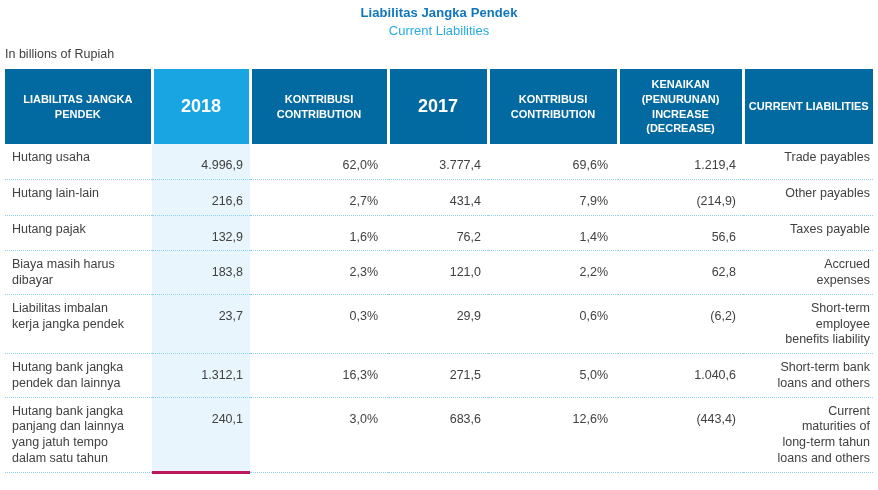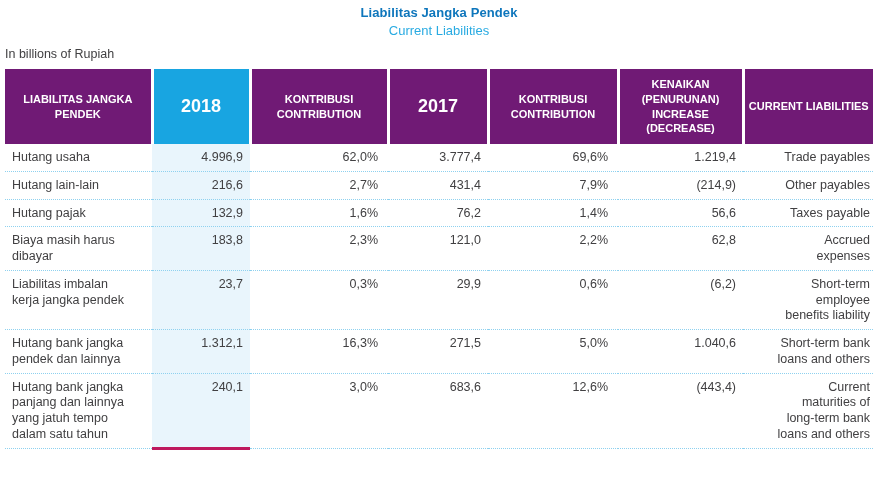--- a/index.html
+++ b/index.html
@@ -44,38 +44,38 @@
   }
   col.c-label   { width: 147px; }
   col.c-2018    { width: 98px; }
   col.c-contrib1{ width: 138px; }
   col.c-2017    { width: 100px; }
   col.c-contrib2{ width: 130px; }
   col.c-change  { width: 125px; }
   col.c-en      { width: 130px; }
 
   th {
-    background: #701a75;
+    background: #0369a1;
     color: #ffffff;
     font-size: 11px;
     font-weight: bold;
     height: 75px;
     vertical-align: middle;
     text-align: center;
     padding: 2px 4px;
     line-height: 1.35;
     border-left: 3px solid #ffffff;
   }
   th:first-child { border-left: none; }
   th.year { font-size: 18px; }
   th.accent { background: #18a5e1; }
 
   td {
     vertical-align: top;
-    padding: 6px 6px 5px 6px;
+    padding: 14px 6px 5px 6px;
     border-bottom: 1px dotted #8ed1ef;
     line-height: 1.26;
   }
   td.label-id { text-align: left; padding: 6px 20px 5px 7px; }
   td.num      { text-align: right; padding-right: 7px; }
   td.pct      { text-align: right; padding-right: 10px; }
   td.y2018    { background: #e9f5fc; }
   td.label-en { text-align: right; padding: 6px 3px 5px 30px; }
 
   tr.row-last td.y2018 { border-bottom: 3px solid #be185d; }
@@ -166,17 +166,17 @@
         <td class="num">1.040,6</td>
         <td class="label-en">Short-term bank loans and others</td>
       </tr>
       <tr class="row-last">
         <td class="label-id">Hutang bank jangka panjang dan lainnya yang jatuh tempo dalam satu tahun</td>
         <td class="num y2018">240,1</td>
         <td class="pct">3,0%</td>
         <td class="num">683,6</td>
         <td class="pct">12,6%</td>
         <td class="num">(443,4)</td>
-        <td class="label-en">Current maturities of long-term bank loans and others</td>
+        <td class="label-en">Current maturities of long-term tahun loans and others</td>
       </tr>
     </tbody>
   </table>
 </div>
 
 </body></html>

